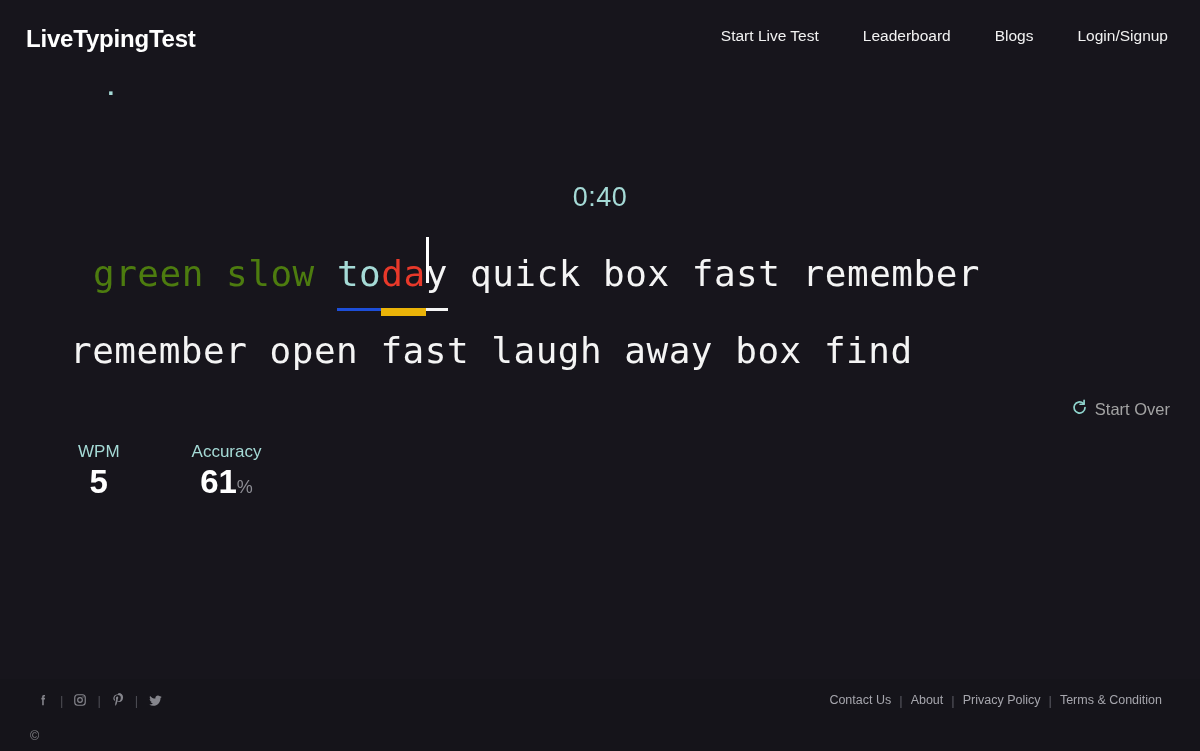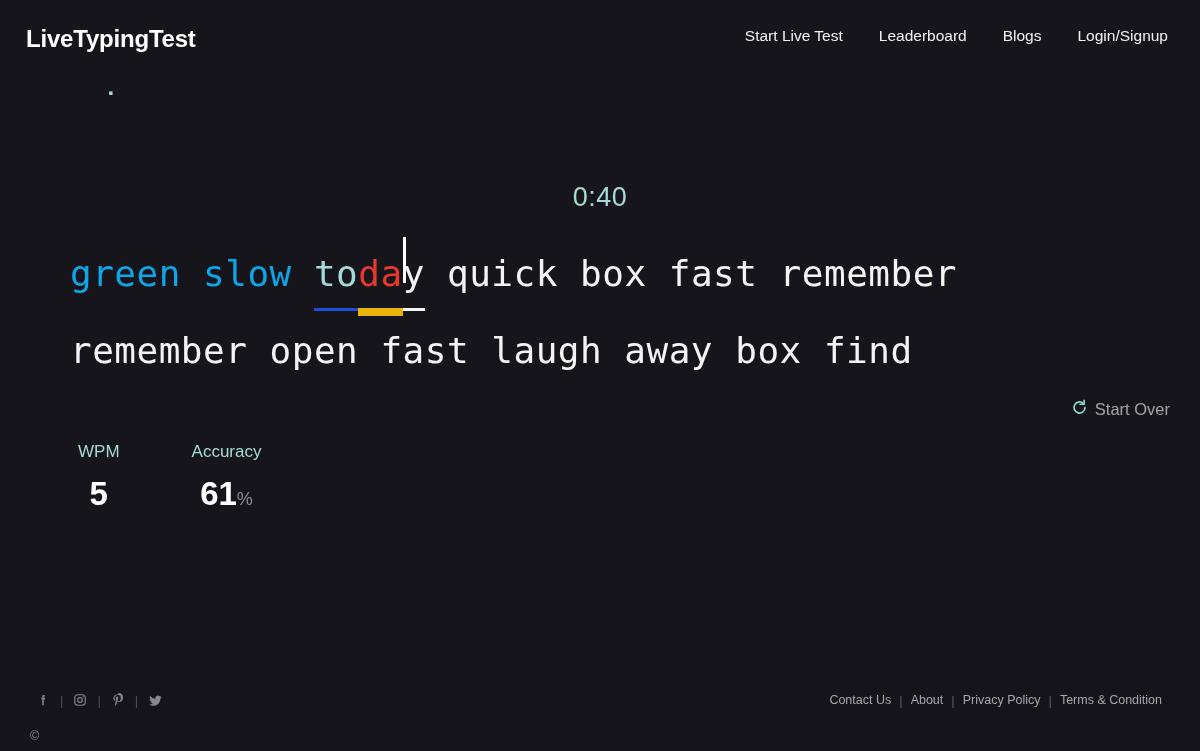--- a/index.html
+++ b/index.html
@@ -46,21 +46,21 @@
   }
   .brand-dot {
     color: #a5dad6;
     font-size: 24px;
     font-weight: bold;
   }
 
   .nav {
     display: flex;
     align-items: center;
-    gap: 0;
+    gap: 8px;
   }
   .nav-item {
     font-size: 15.5px;
     color: #f2f2f2;
     padding: 6px 18px;
     cursor: pointer;
     white-space: nowrap;
     text-decoration: none;
   }
   .nav-item:last-child { padding-right: 6px; }
@@ -81,21 +81,21 @@
     font-family: "DejaVu Sans Mono", "Liberation Mono", monospace;
     font-size: 36px;
     line-height: 69px;
     color: #f4f4f4;
     letter-spacing: 0.5px;
   }
   .tline {
     white-space: pre;
     display: block;
   }
-  .w-correct { color: #0ea5e9; }
+  .w-correct { color: #4d7c0f; margin-left: 23px; }
   .w-pending { color: #f4f4f4; }
 
   .w-active {
     position: relative;
     display: inline-block;
   }
   .ch { display: inline-block; position: relative; }
   .ch-correct {
     color: #a5dad6;
     border-bottom: 3px solid #1d4ed8;
@@ -141,21 +141,21 @@
   
   .stats {
     margin: 22px 0 0 78px;
     display: flex;
     gap: 72px;
   }
   .stat { text-align: center; }
   .stat-label {
     font-size: 17px;
     color: #a5dad6;
-    margin-bottom: 14px;
+    margin-bottom: 2px;
   }
   .stat-value {
     font-size: 33px;
     font-weight: bold;
     color: #ffffff;
     line-height: 1.1;
   }
   .stat-unit {
     font-size: 18px;
     font-weight: normal;

